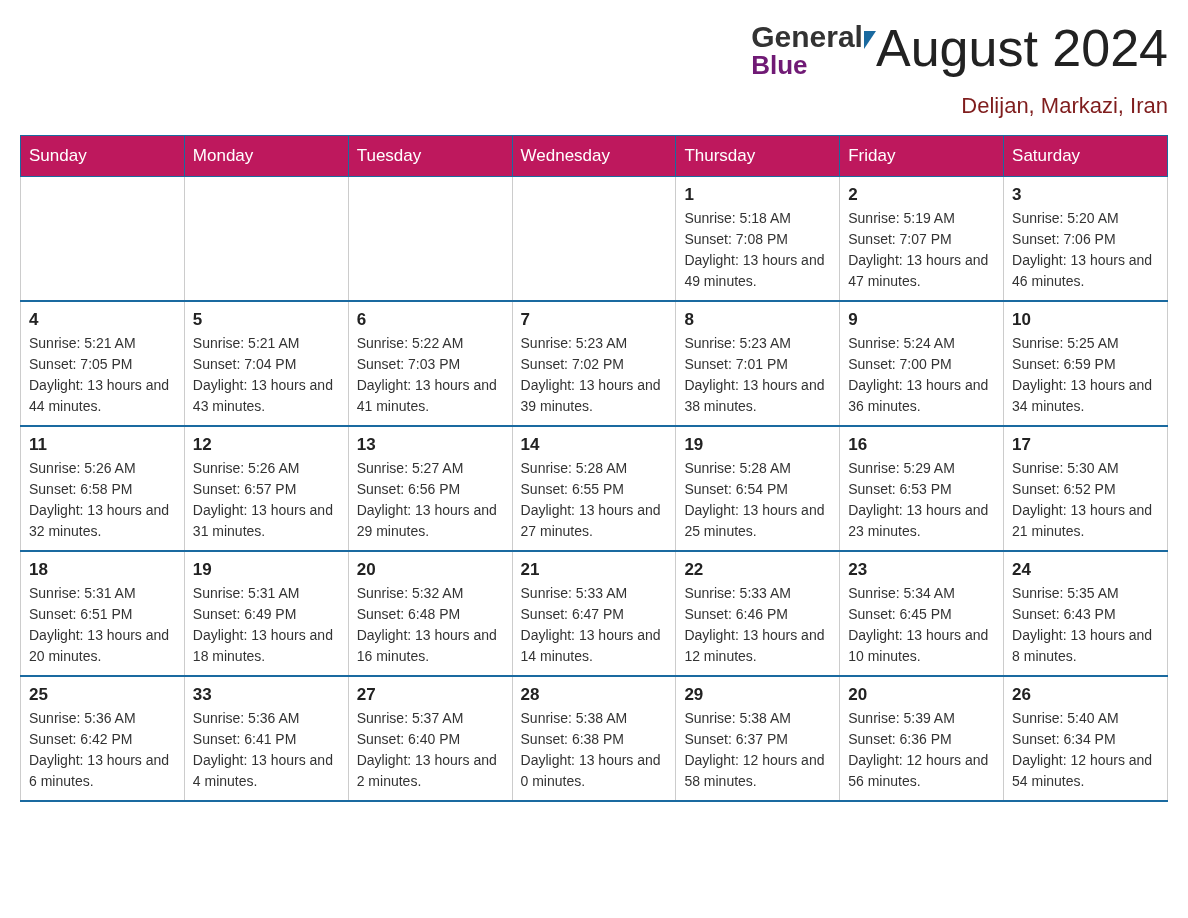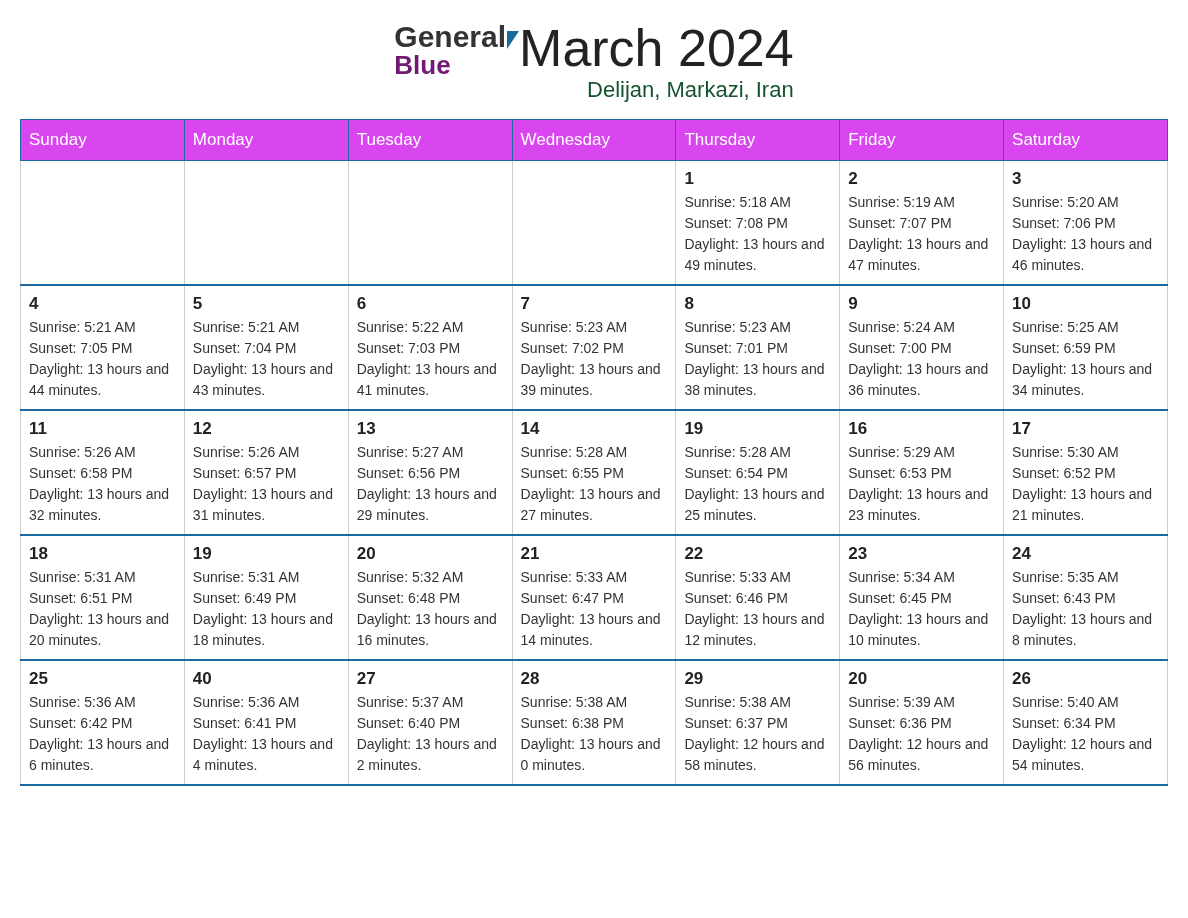--- a/index.html
+++ b/index.html
@@ -5,49 +5,49 @@
     * { box-sizing: border-box; margin: 0; padding: 0; }
     body {
       font-family: Arial, Helvetica, sans-serif;
       background: #fff;
       padding: 20px;
       width: 1188px;
       min-height: 918px;
     }
     .header-area {
       display: flex;
-      justify-content: center;
+      justify-content: flex-end;
       align-items: flex-start;
       margin-bottom: 16px;
     }
     .logo {
       display: flex;
       flex-direction: column;
     }
     .title-area {
       text-align: right;
     }
     .month-title {
       font-size: 52px;
       font-weight: 300;
       color: #222;
       line-height: 1.1;
     }
     .location-title {
       font-size: 22px;
-      color: #14532d;
-      margin-top: 0;
+      color: #7f1d1d;
+      margin-top: 16px;
     }
     .calendar {
       width: 100%;
       border-collapse: collapse;
       border: 1px solid #ccc;
     }
     .calendar thead tr th {
-      background-color: #d946ef;
+      background-color: #be185d;
       color: #fff;
       font-size: 17px;
       font-weight: normal;
       padding: 10px 8px;
       text-align: left;
       border: 1px solid #1a6aa0;
     }
     .calendar tbody tr td {
       vertical-align: top;
       padding: 8px;
@@ -109,21 +109,21 @@
 
 <div class="header-area">
   <div class="logo">
     <div class="logo-wrapper">
       <span class="logo-general">General</span>
       <span class="logo-triangle"></span>
     </div>
     <span class="logo-bottom">Blue</span>
   </div>
   <div class="title-area">
-    <div class="month-title">March 2024</div>
+    <div class="month-title">August 2024</div>
     <div class="location-title">Delijan, Markazi, Iran</div>
   </div>
 </div>
 
 <table class="calendar">
   <thead>
     <tr>
     <th>Sunday</th>
         <th>Monday</th>
         <th>Tuesday</th>
@@ -241,21 +241,21 @@
           <span class="day-number">24</span>
           <div class="day-info">Sunrise: 5:35 AM<br>Sunset: 6:43 PM<br>Daylight: 13 hours and 8 minutes.</div>
         </td>
       </tr>
       <tr>
         <td>
           <span class="day-number">25</span>
           <div class="day-info">Sunrise: 5:36 AM<br>Sunset: 6:42 PM<br>Daylight: 13 hours and 6 minutes.</div>
         </td>
         <td>
-          <span class="day-number">40</span>
+          <span class="day-number">33</span>
           <div class="day-info">Sunrise: 5:36 AM<br>Sunset: 6:41 PM<br>Daylight: 13 hours and 4 minutes.</div>
         </td>
         <td>
           <span class="day-number">27</span>
           <div class="day-info">Sunrise: 5:37 AM<br>Sunset: 6:40 PM<br>Daylight: 13 hours and 2 minutes.</div>
         </td>
         <td>
           <span class="day-number">28</span>
           <div class="day-info">Sunrise: 5:38 AM<br>Sunset: 6:38 PM<br>Daylight: 13 hours and 0 minutes.</div>
         </td>

